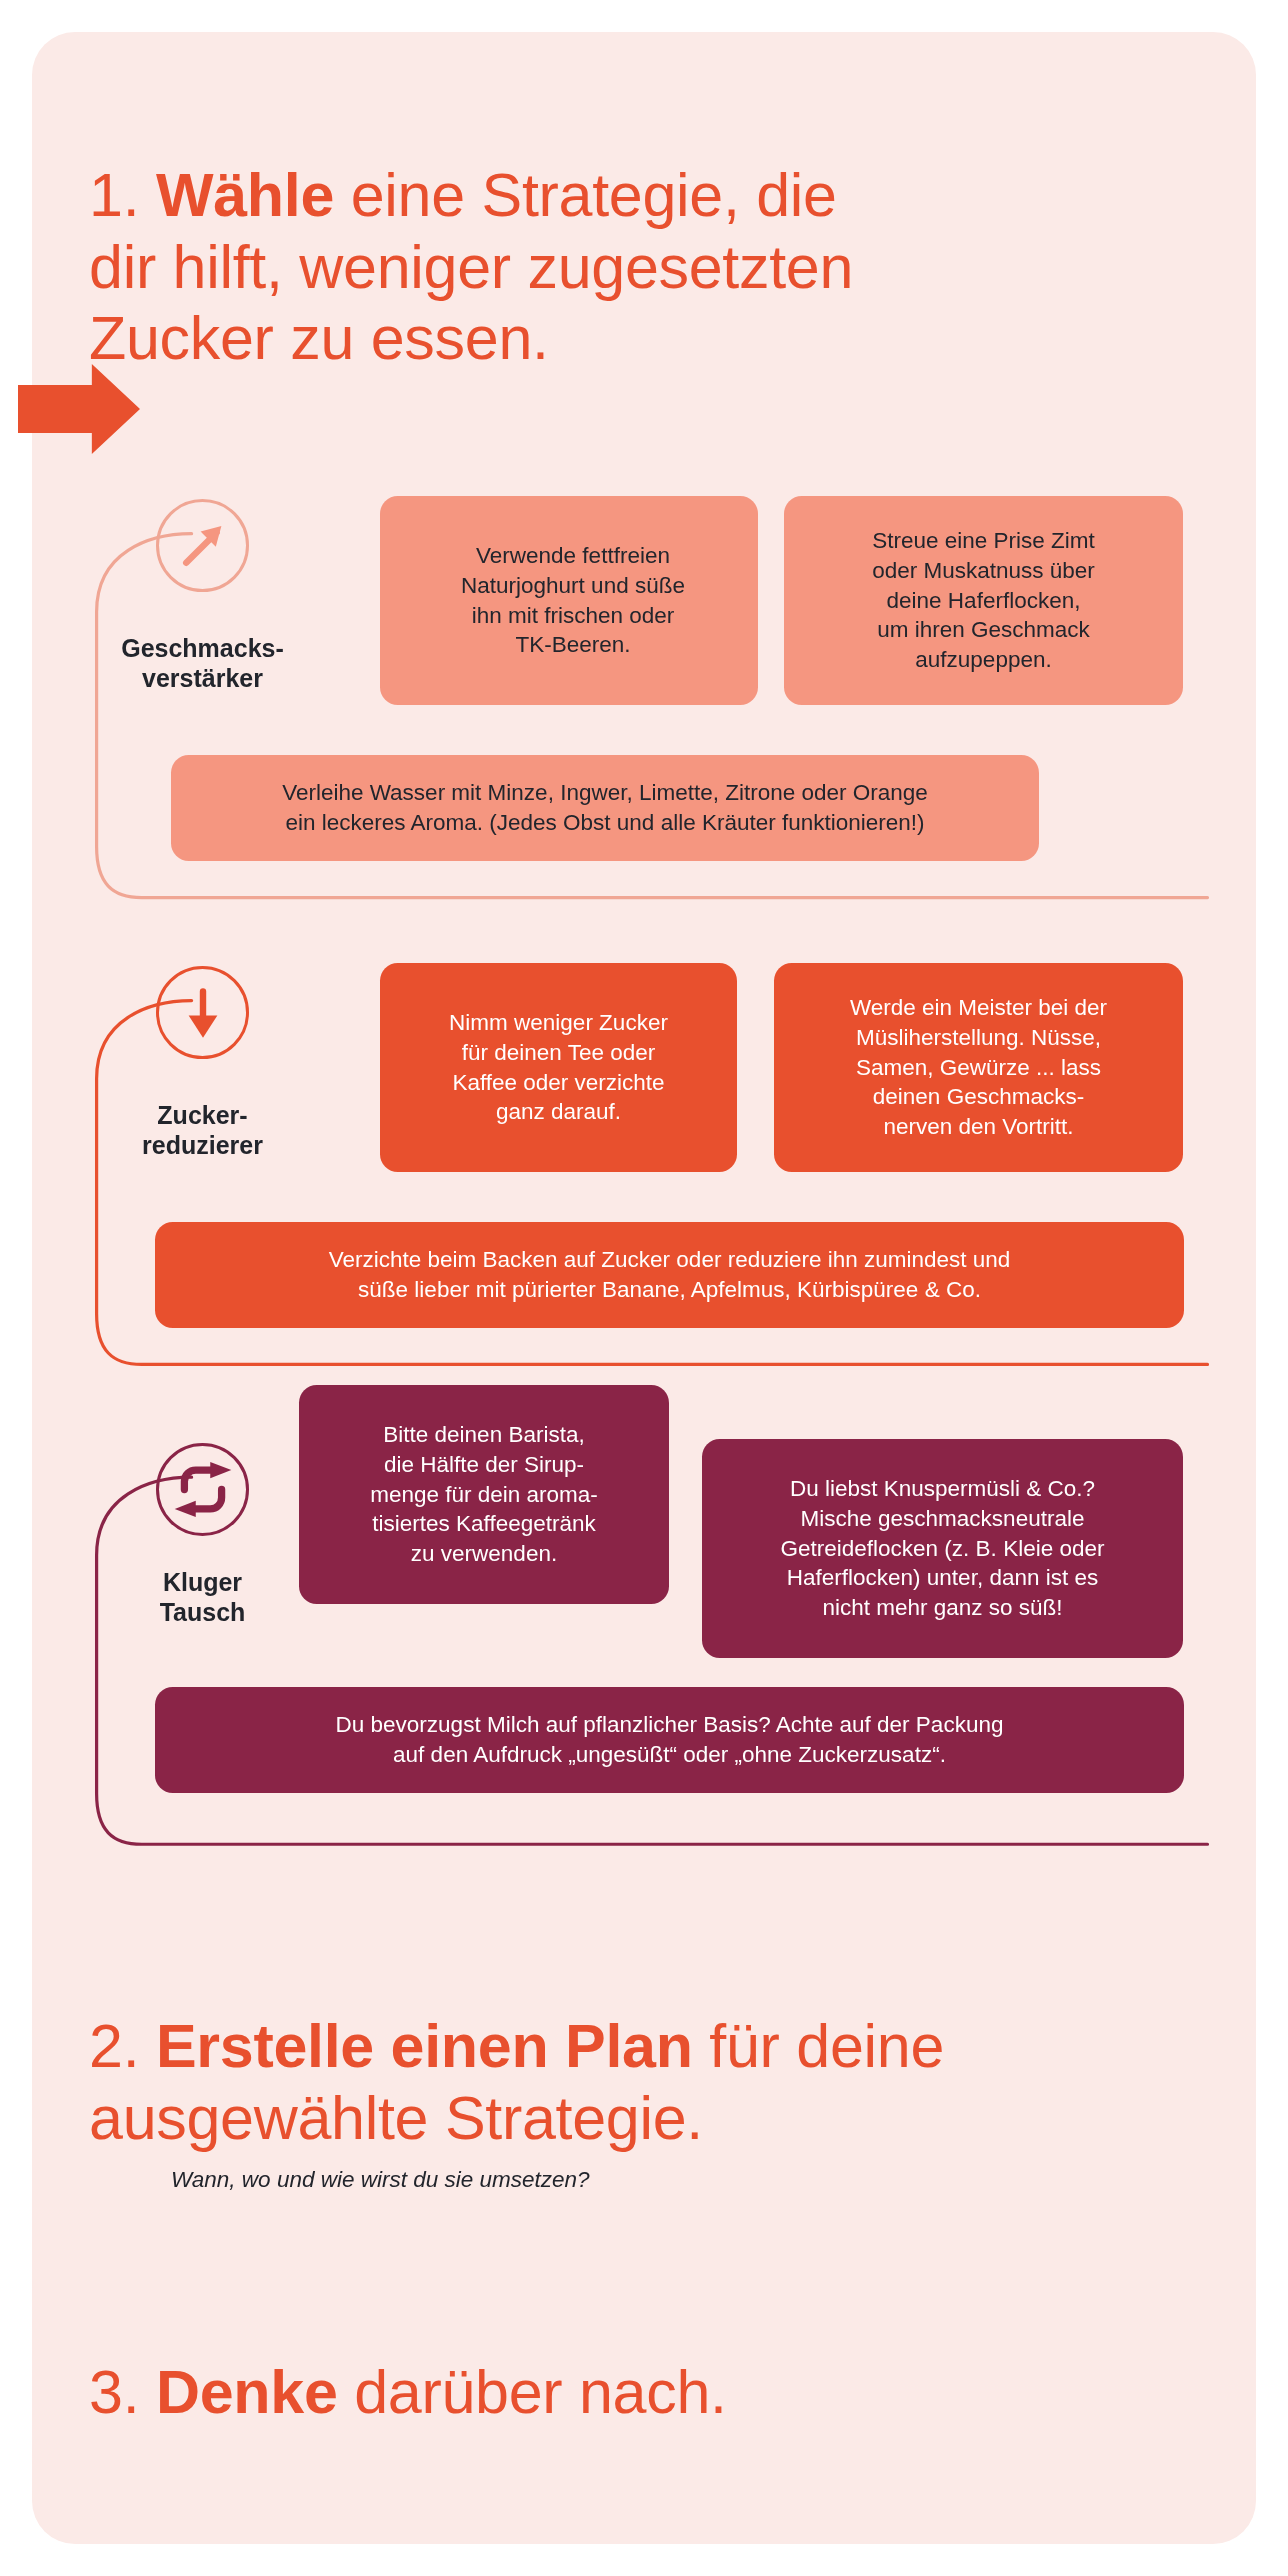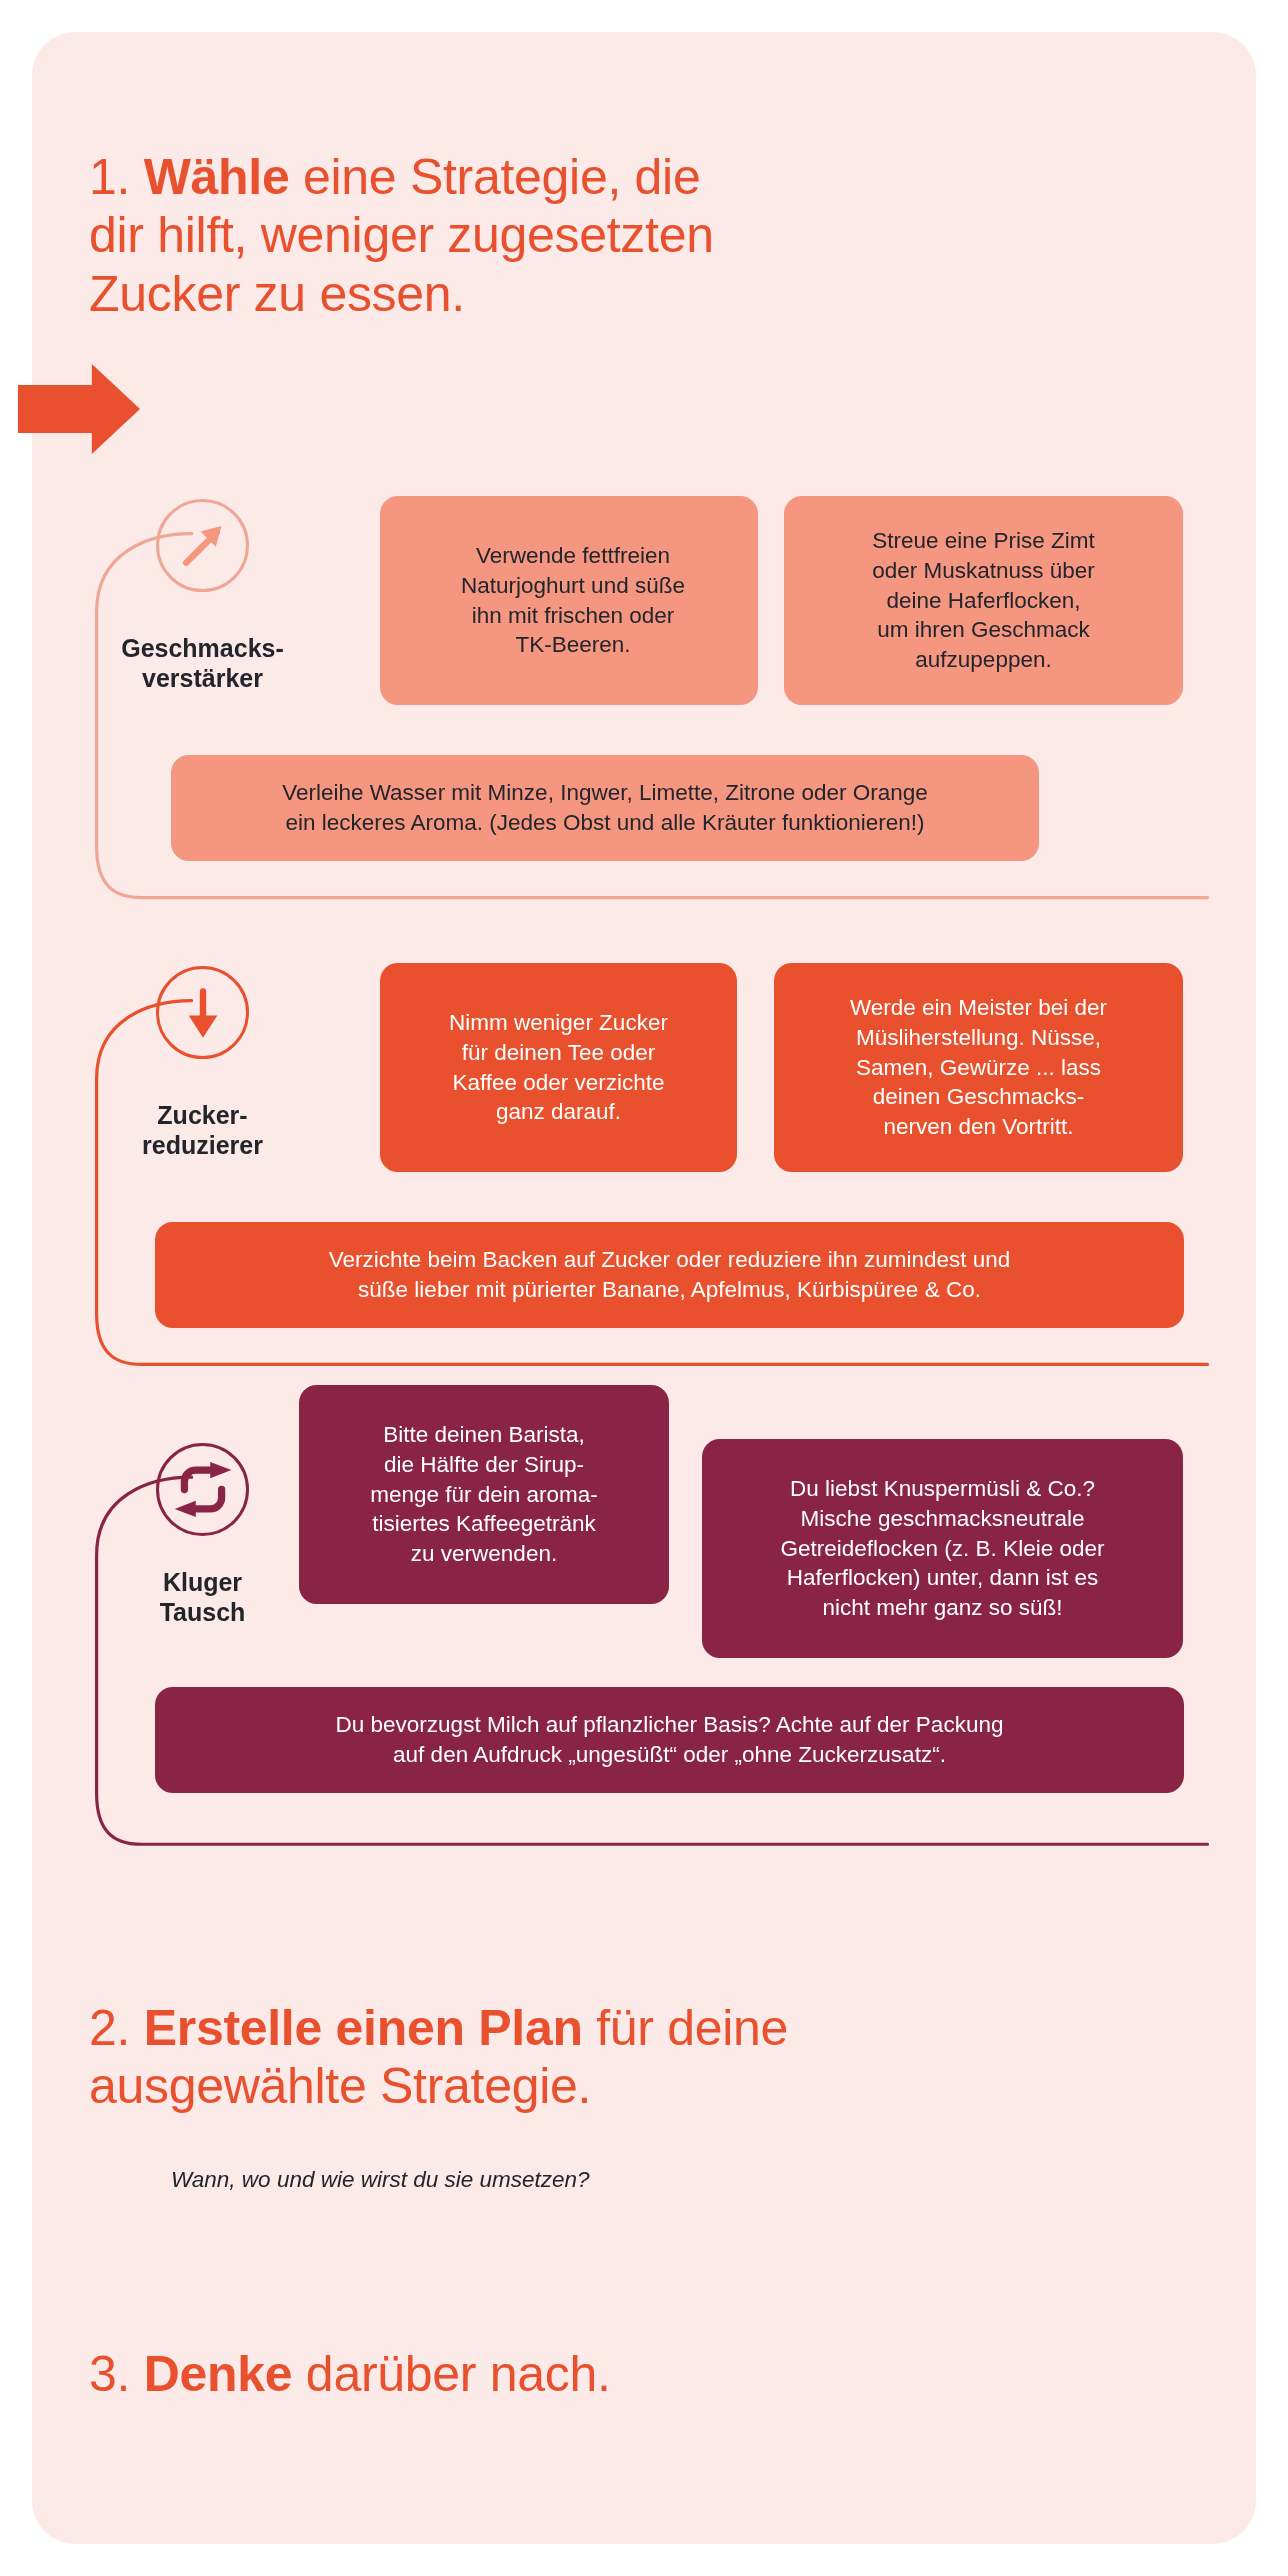--- a/index.html
+++ b/index.html
@@ -17,21 +17,21 @@
     left: 32px; top: 32px;
     width: 1224px; height: 2512px;
     background: #FBEAE7;
     border-radius: 43px;
   }
 
   
   .step-head {
     position: absolute;
     color: #E8502E;
-    font-size: 50px;
+    font-size: 61px;
     line-height: 1.17;
     letter-spacing: -0.3px;
     font-weight: 400;
     white-space: pre-line;
   }
   .step-head b { font-weight: 700; }
 
   .sub-note {
     position: absolute;
     color: #22252C;

